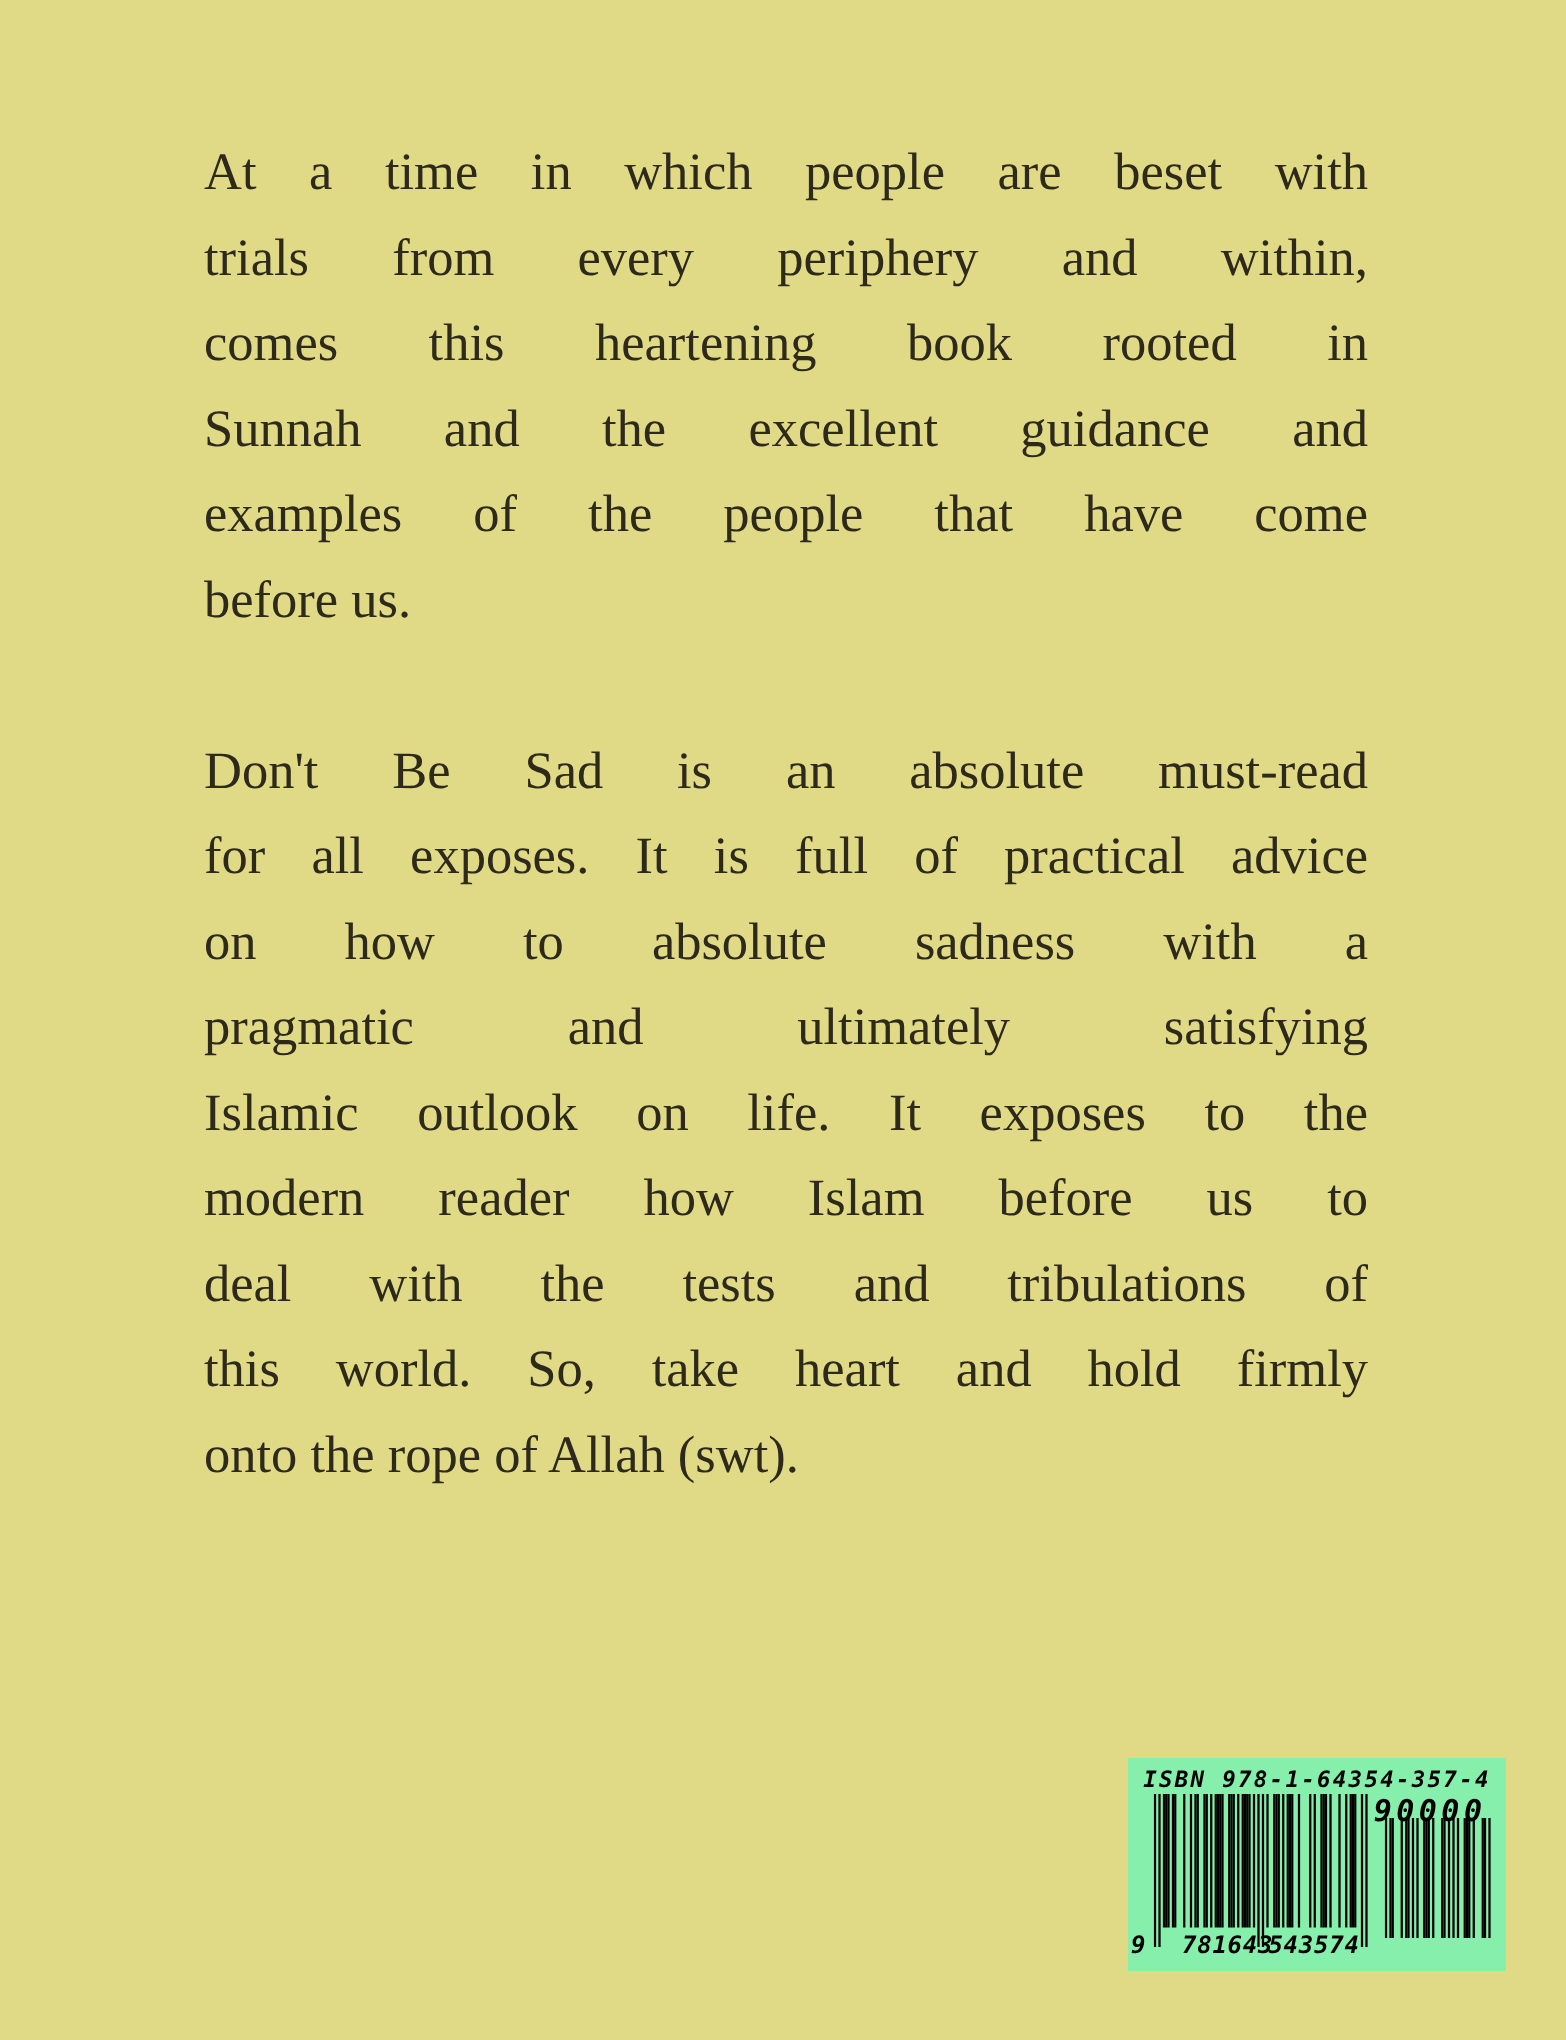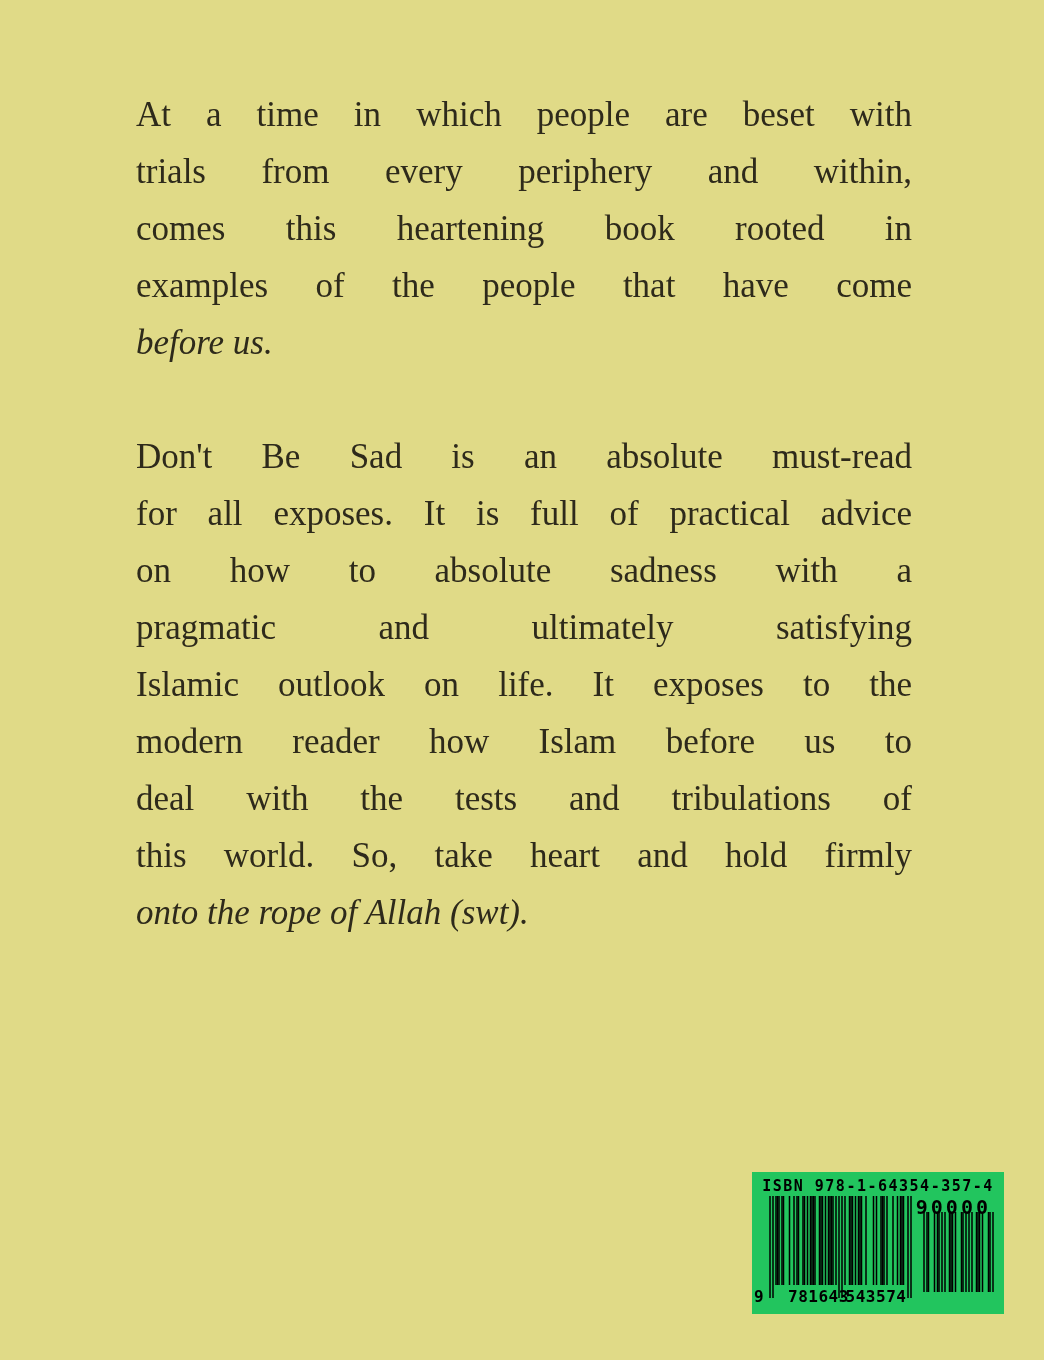--- a/index.html
+++ b/index.html
@@ -19,21 +19,21 @@
   }
   .para{margin:0 0 57px 0;padding:0;}
   .line{
     text-align:justify;
     text-align-last:justify;
     text-justify:inter-word;
     height:57px;
     overflow:visible;
     white-space:normal;
   }
-  .line.last{text-align-last:left;font-style:italic;}
+  .line.last{text-align-last:left;}
   
   .barcode-box{
     position:absolute;
     left:752px;top:1172px;width:252px;height:142px;
     background:#ffffff;
     font-family:"DejaVu Sans Mono","Liberation Mono",monospace;
     color:#000;
   }
   .isbn-line{
     position:absolute;
@@ -68,37 +68,38 @@
 </head>
 <body>
 
 <div class="cover" style="background: rgb(224, 218, 135);">
 
   <div class="synopsis" id="synopsis" style="color: rgb(46, 42, 27);">
       <div class="para">
         <div class="line">At a time in which people are beset with</div>
         <div class="line">trials from every periphery and within,</div>
         <div class="line">comes this heartening book rooted in</div>
+        <div class="line">Sunnah and the excellent guidance and</div>
         <div class="line">examples of the people that have come</div>
         <div class="line last">before us.</div>
       </div>
       <div class="para">
         <div class="line">Don't Be Sad is an absolute must-read</div>
         <div class="line">for all exposes. It is full of practical advice</div>
         <div class="line">on how to absolute sadness with a</div>
         <div class="line">pragmatic and ultimately satisfying</div>
         <div class="line">Islamic outlook on life. It exposes to the</div>
         <div class="line">modern reader how Islam before us to</div>
         <div class="line">deal with the tests and tribulations of</div>
         <div class="line">this world. So, take heart and hold firmly</div>
         <div class="line last">onto the rope of Allah (swt).</div>
       </div>
     </div>
 
-  <div class="barcode-box" style="background: #22c55e;">
+  <div class="barcode-box" style="background: #86efac; font-style: italic;">
     <div class="isbn-line">ISBN 978-1-64354-357-4</div>
     <div class="price-code">90000</div>
     <svg id="ean13" class="ean13" width="143" height="102" viewBox="0 0 142.5 102">
         <rect x="0" y="0" width="1.5" height="102" fill="#000000"></rect>
         <rect x="3" y="0" width="1.5" height="102" fill="#000000"></rect>
         <rect x="6" y="0" width="1.5" height="89" fill="#000000"></rect>
         <rect x="7.5" y="0" width="1.5" height="89" fill="#000000"></rect>
         <rect x="9" y="0" width="1.5" height="89" fill="#000000"></rect>
         <rect x="12" y="0" width="1.5" height="89" fill="#000000"></rect>
         <rect x="13.5" y="0" width="1.5" height="89" fill="#000000"></rect>

